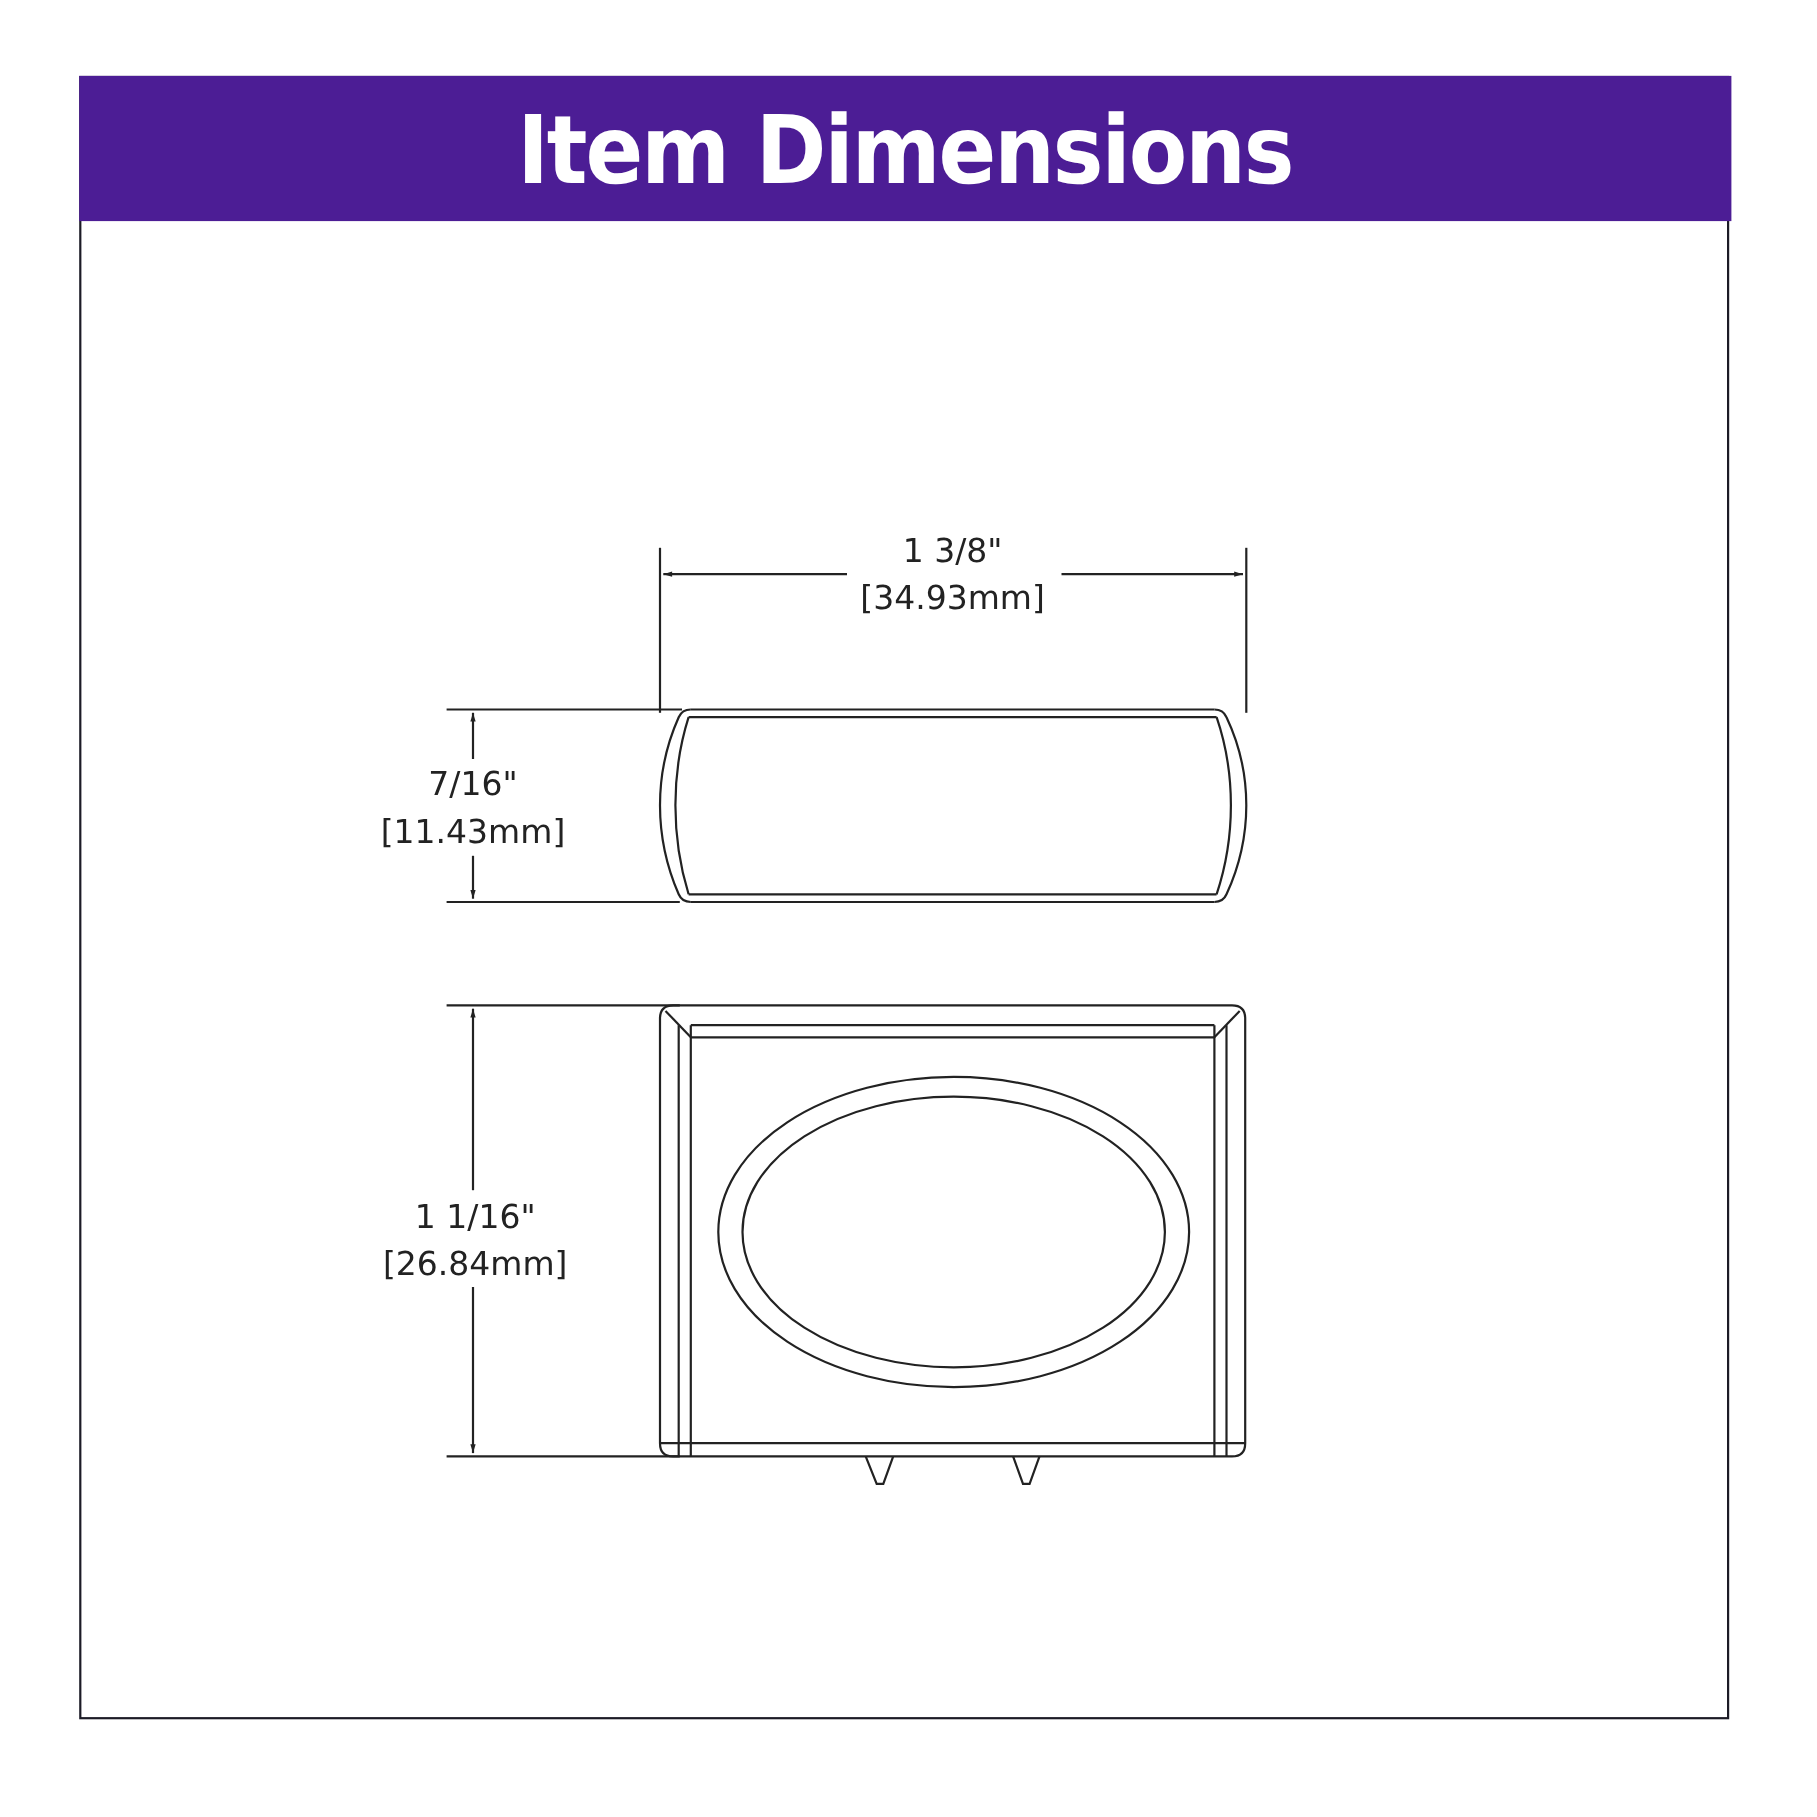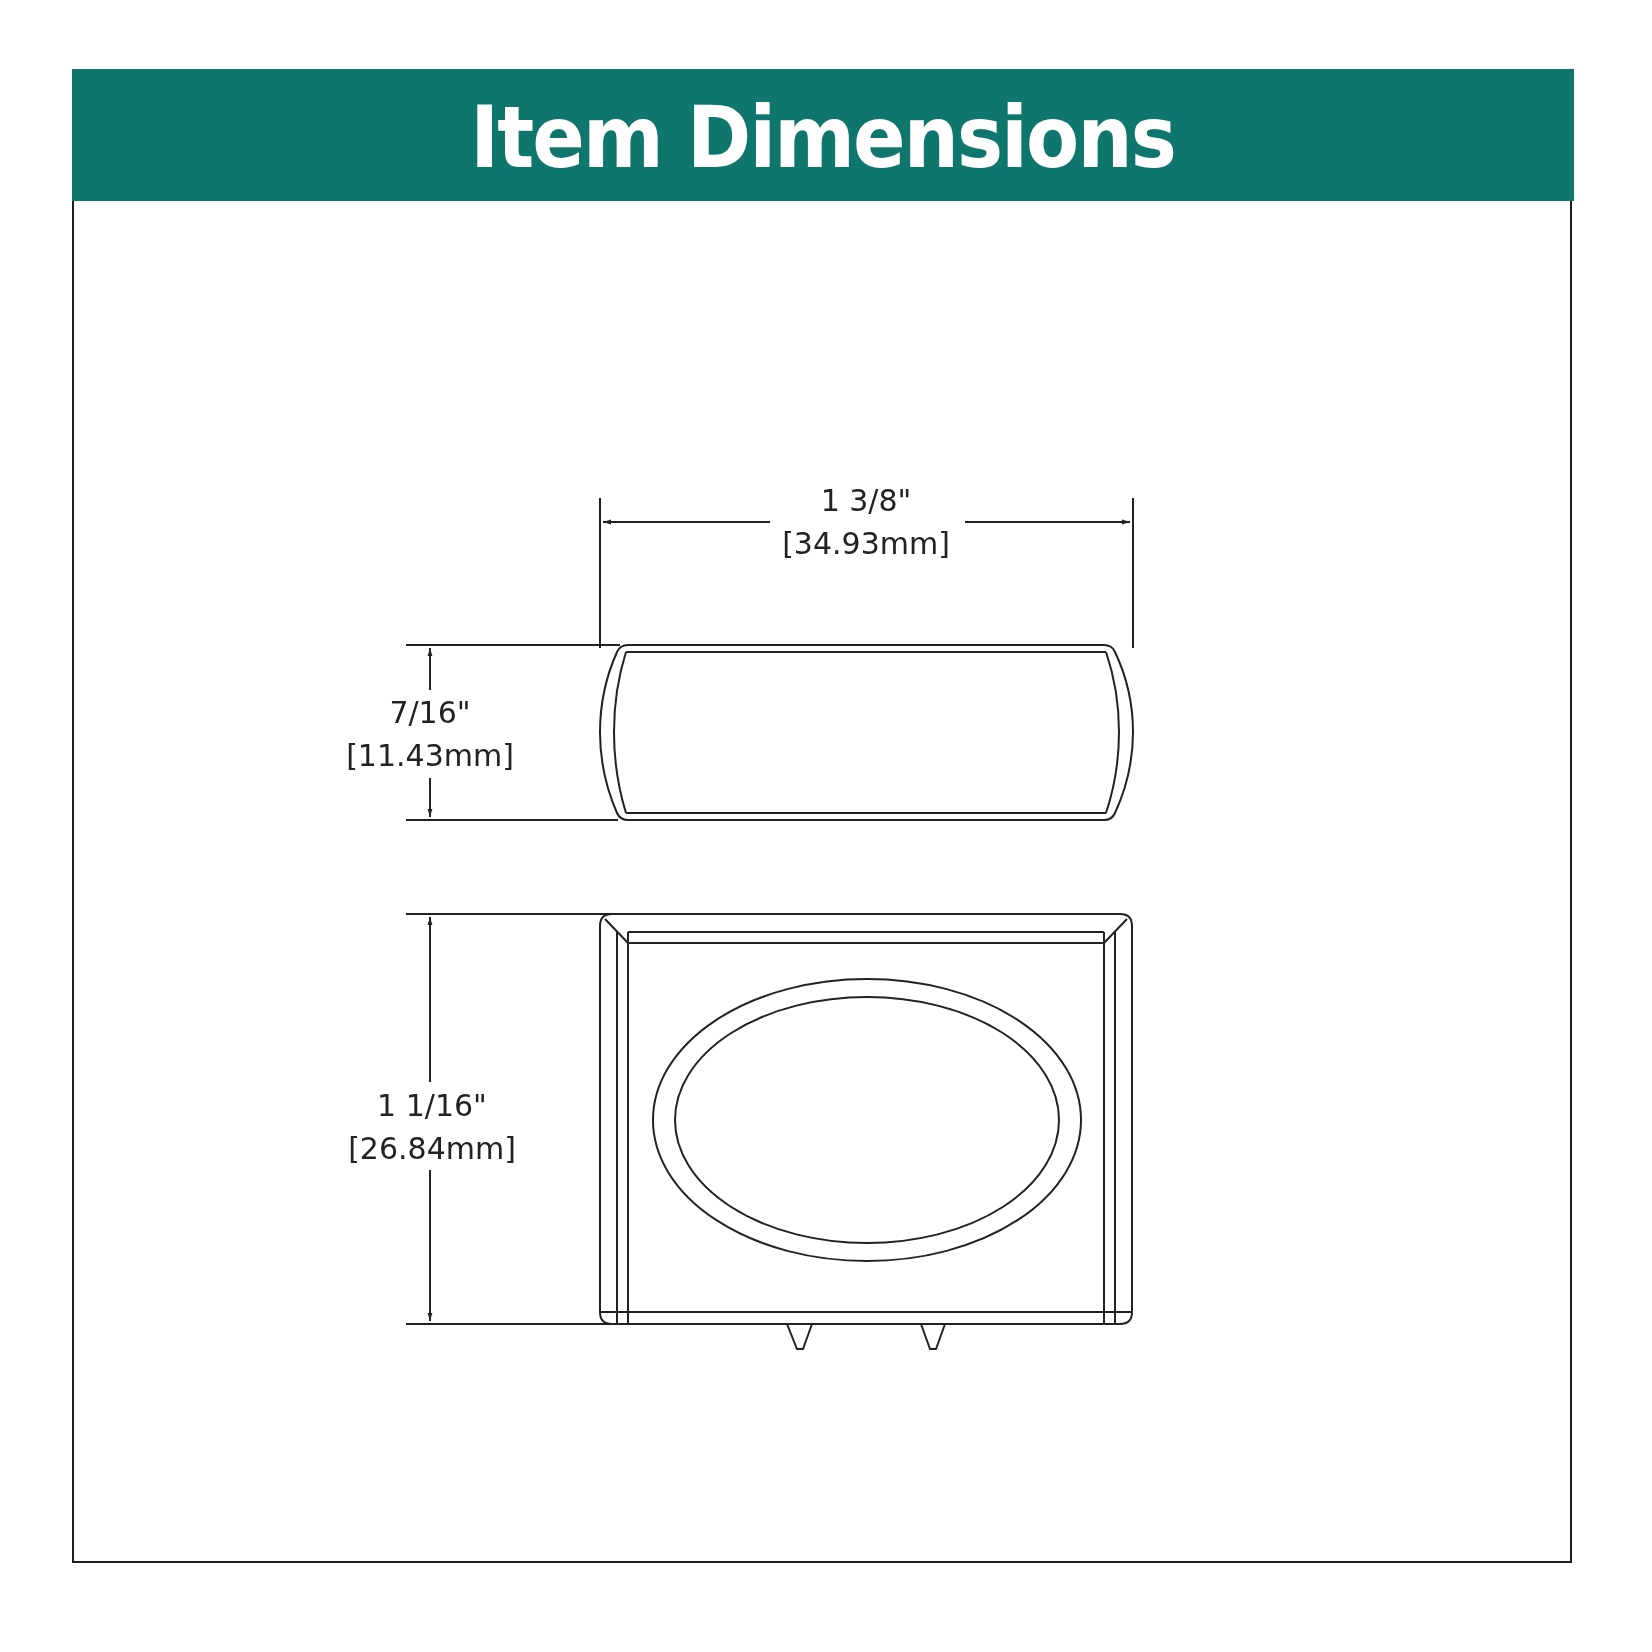--- a/index.html
+++ b/index.html
@@ -3,21 +3,21 @@
 <meta charset="utf-8">
 <style>
   html, body { margin: 0; padding: 0; background: #ffffff; }
   body { width: 1652px; height: 1652px; position: relative; overflow: hidden; font-family: "DejaVu Sans", sans-serif; }
   .frame {
     position: absolute; left: 72px; top: 69px; width: 1500px; height: 1494px;
     border: 2px solid #1c1b26; box-sizing: border-box; background: #ffffff;
   }
   .header {
     position: absolute; left: 72px; top: 69px; width: 1502px; height: 132px;
-    background: #0f766e; display: flex; align-items: center; justify-content: center;
+    background: #4c1d95; display: flex; align-items: center; justify-content: center;
   }
   .header-title {
     color: #ffffff; font-family: "DejaVu Sans", sans-serif; font-weight: bold;
     font-size: 86px; letter-spacing: -2px; line-height: 1; transform: scaleX(0.9);
     margin-top: 4px;
   }
   svg.drawing { position: absolute; left: 0; top: 0; }
   .dimtext { font-family: "DejaVu Sans", sans-serif; font-size: 30px; fill: #222; }
 </style>
 </head>

